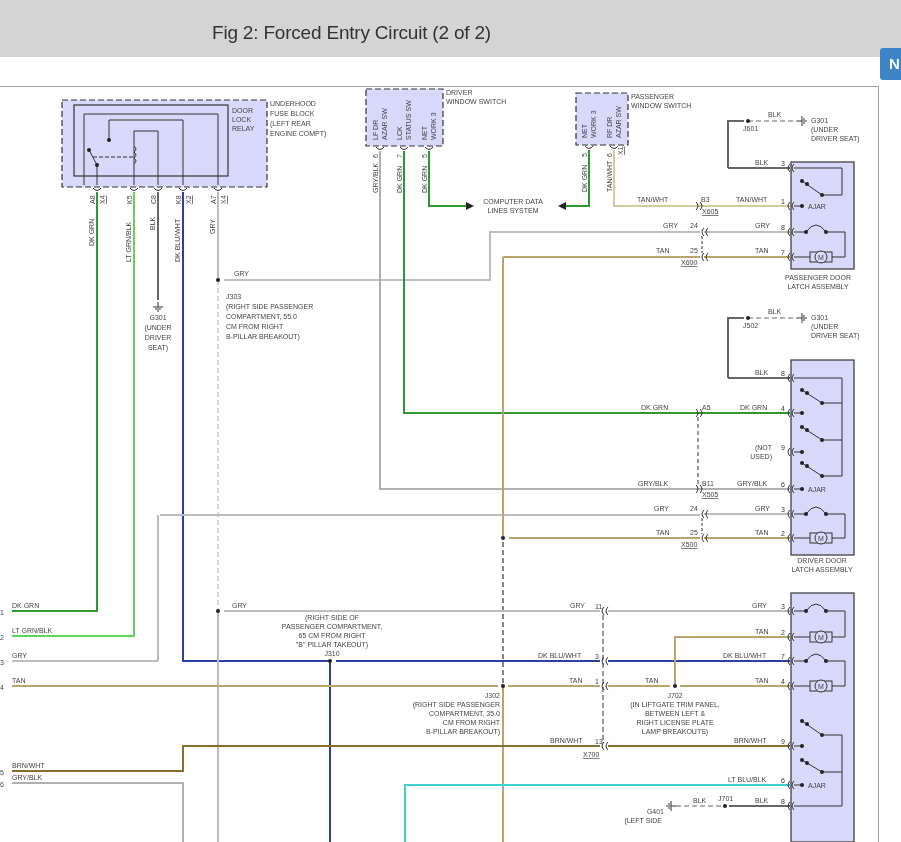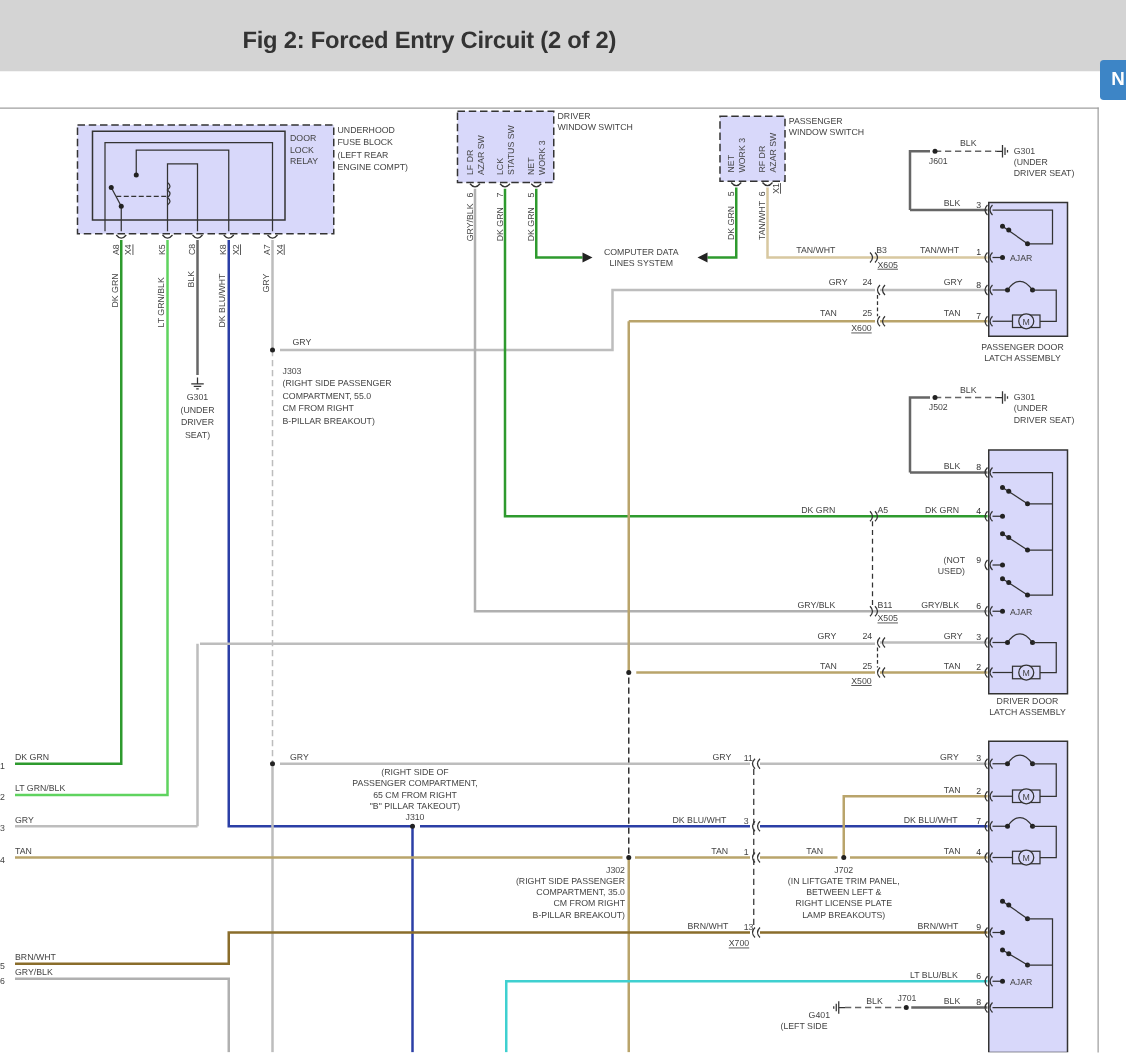--- a/index.html
+++ b/index.html
@@ -1,18 +1,18 @@
 <!DOCTYPE html>
 <html><head>
 <meta charset="utf-8">
 <style>
   html, body { margin: 0; padding: 0; background: #ffffff; }
   body { width: 901px; height: 842px; position: relative; overflow: hidden; font-family: "Liberation Sans", sans-serif; }
   .header-bar { position: absolute; left: 0; top: 0; width: 901px; height: 57px; background: #d4d4d4; }
-  .fig-title { position: absolute; left: 194px; top: 9px; font-family: "Liberation Sans", sans-serif; font-size: 19px; color: #333333; font-weight: bold; letter-spacing: -0.2px; }
+  .fig-title { position: absolute; left: 212px; top: 9px; font-family: "Liberation Sans", sans-serif; font-size: 19px; color: #333333; font-weight: normal; letter-spacing: -0.2px; }
   .next-btn { position: absolute; left: 880px; top: 48px; width: 30px; height: 32px; background: #3d85c6; border-radius: 3px; color: #ffffff; font-family: "Liberation Sans", sans-serif; font-size: 15px; font-weight: bold; line-height: 32px; padding-left: 9px; box-sizing: border-box; cursor: pointer; }
   .diagram-frame { position: absolute; left: -2px; top: 86px; width: 881px; height: 760px; border: 1px solid #a0a0a0; border-bottom: none; box-sizing: border-box; }
   svg#schematic { position: absolute; left: 0; top: 0; width: 901px; height: 842px; }
   svg text { font-family: "Liberation Sans", sans-serif; font-size: 7px; fill: #444444; }
   svg text.pin { font-size: 7px; fill: #333; }
   svg text.conn { font-size: 7px; fill: #444; text-decoration: underline; }
 </style>
 </head>
 <body>
 

